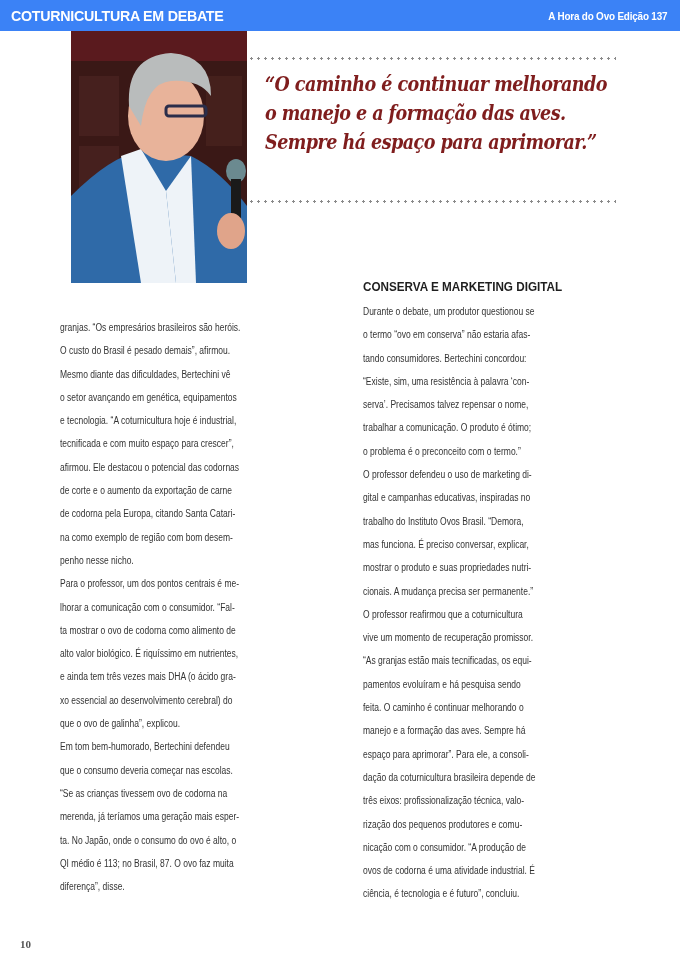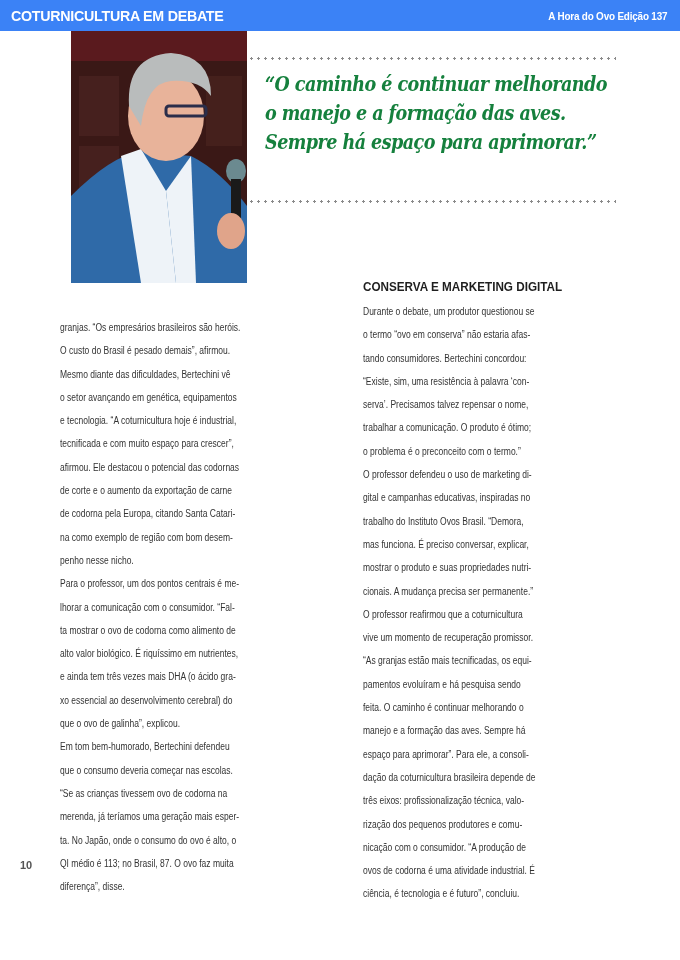--- a/index.html
+++ b/index.html
@@ -34,43 +34,43 @@
     position: absolute; left: 248px; width: 368px; height: 3px;
     background-image: radial-gradient(circle, #8a8a8a 1.1px, transparent 1.4px);
     background-size: 7px 3px; background-repeat: repeat-x;
   }
   .dots.top { top: 57px; }
   .dots.bottom { top: 200px; }
 
   .pullquote {
     position: absolute; left: 265px; top: 70px; width: 400px;
     font-family: "DejaVu Serif", serif; font-style: italic; font-weight: bold;
-    font-size: 19.5px; line-height: 29px; color: #15803d;
+    font-size: 19.5px; line-height: 29px; color: #7f1d1d;
     letter-spacing: -0.6px;
   }
   .pullquote span { display: block; white-space: nowrap; transform: scaleX(0.9); transform-origin: left center; }
 
   .col {
     position: absolute; width: 300px;
     font-family: "Liberation Sans", sans-serif; font-size: 10px;
     line-height: 23.3px; color: #333333;
   }
   .col .ln { display: block; white-space: nowrap; transform: scaleX(0.85); transform-origin: left center; }
   .col-left { left: 60px; top: 316px; }
   .col-right { left: 363px; top: 300px; }
   .subhead {
     position: absolute; left: 363px; top: 279px;
     font-family: "Liberation Sans", sans-serif; font-weight: bold; font-size: 13px;
     color: #1f1f1f; white-space: nowrap;
     transform: scaleX(0.9); transform-origin: left center;
   }
 
   .page-num {
-    position: absolute; left: 20px; top: 859px;
-    font-family: Liberation Sans, sans-serif; font-weight: bold; font-size: 11px;
+    position: absolute; left: 20px; top: 938px;
+    font-family: Liberation Serif, serif; font-weight: bold; font-size: 11px;
     color: #555555;
   }
 </style>
 </head>
 <body>
 
 <div class="topbar">
   <span class="section-title">COTURNICULTURA EM DEBATE</span>
   <span class="edition">A Hora do Ovo Edição 137</span>
 </div>

